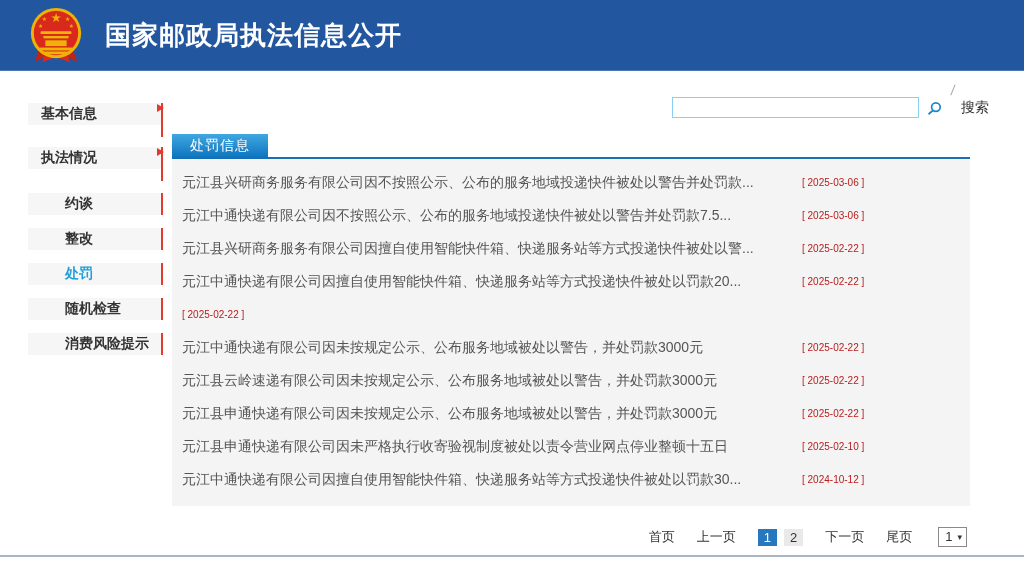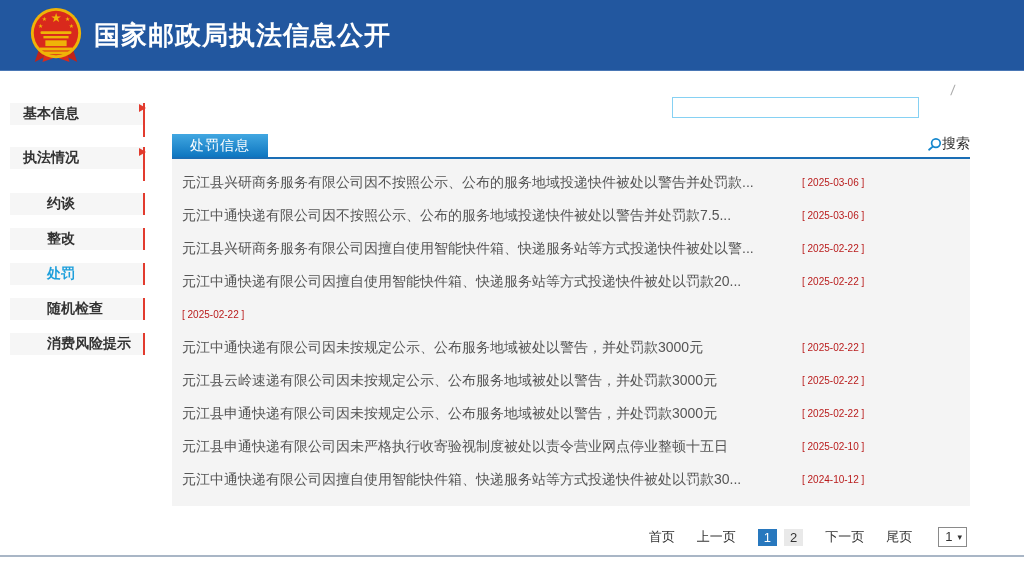--- a/index.html
+++ b/index.html
@@ -10,25 +10,25 @@
   }
   
   .header {
     position:absolute; left:0; top:0; width:1024px; height:71px;
     background:var(--header-bg,#22579f);
     border-bottom:1px solid #4a77b5;
     display:flex; align-items:center;
   }
   .emblem { width:58px; height:58px; margin-left:27px; flex:0 0 auto; }
   .site-title {
-    color:#fff; font-size:26px; font-weight:bold; margin-left:9px;
+    color:#fff; font-size:26px; font-weight:bold; margin-left:20px;
     letter-spacing:1px;
   }
   
-  .sidebar { position:absolute; left:10px; top:103px; width:135px; }
+  .sidebar { position:absolute; left:28px; top:103px; width:135px; }
   .side-item {
     position:relative; height:22px; background:#f6f6f6;
     display:flex; align-items:center; font-size:14px; color:#333;
     cursor:pointer;
   }
   .side-item .line {
     position:absolute; right:0; top:0; width:2px; height:100%;
     background:var(--accent-red,#e23b2e);
   }
   .side-item.top { font-weight:bold; }
@@ -47,24 +47,23 @@
     position:absolute; left:951px; top:82px; width:14px; height:14px;
     color:#aaa; font-size:14px; transform:skewX(-8deg);
   }
   .search-input {
     position:absolute; left:672px; top:97px; width:247px; height:21px;
     border:1px solid #86d1f3; background:#fff; outline:none;
     font-size:13px; padding:0 5px; color:#333;
   }
   .search-btn {
     position:absolute; left:927px; top:99px; height:18px;
-    display:flex; align-items:center; gap:0; cursor:pointer;
+    display:flex; align-items:center; gap:19px; cursor:pointer;
     font-size:14px; color:#333; background:none; border:none;
     font-family:inherit;
-    margin-top:36px;
   }
   .tab {
     position:absolute; left:172px; top:134px; width:96px; height:23px;
     background:linear-gradient(var(--tab-blue-top,#41a7e1),var(--tab-blue-bottom,#0e76c0));
     color:#fff; font-size:14px; font-weight:normal;
     display:flex; align-items:center; justify-content:center;
     letter-spacing:1px;
   }
   .tab-underline {
     position:absolute; left:172px; top:157px; width:798px; height:2px;

